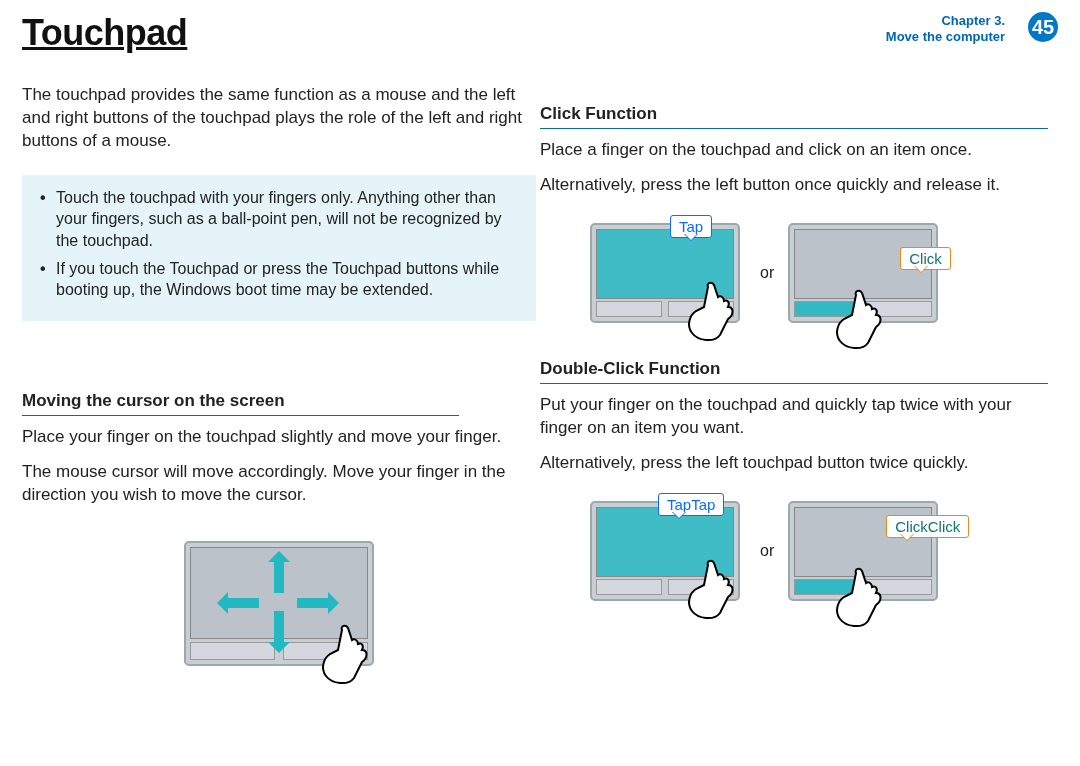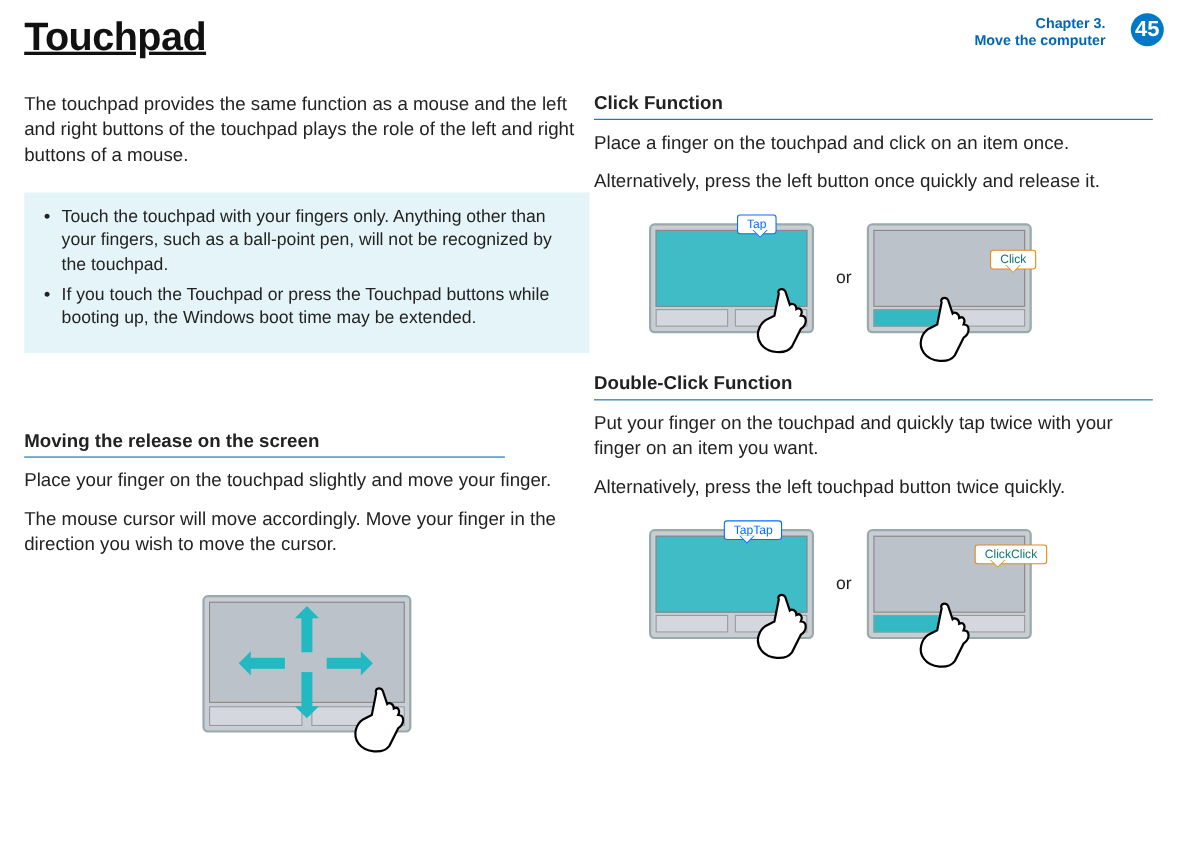--- a/index.html
+++ b/index.html
@@ -49,21 +49,21 @@
   .chapter-text { line-height: 1.2; padding-top: 1px; }
 
   .columns {
     display: flex;
     gap: 0px;
   }
   .col {
     width: 50%;
   }
   .col-left { padding-right: 4px; }
-  .col-right { padding-left: 0px; }
+  .col-right { padding-left: 0px; margin-top: 20px; }
 
   .intro {
     line-height: 1.35;
     margin-bottom: 22px;
   }
 
   .note-box {
     background: #e5f4f8;
     padding: 12px 10px 14px 18px;
     margin-bottom: 70px;
@@ -153,21 +153,21 @@
   .arr-left { height: 10px; width: 32px; top: -5px; left: -52px; }
   .arr-left::after { content:""; position:absolute; top:-6px; left:-10px; border:11px solid transparent; border-right-color:#22b9c3; border-left:none; }
   .arr-right { height: 10px; width: 32px; top: -5px; left: 18px; }
   .arr-right::after { content:""; position:absolute; top:-6px; right:-10px; border:11px solid transparent; border-left-color:#22b9c3; border-right:none; }
 
   .callout {
     position: absolute;
     background: #fff;
     border: 1px solid #0a6cff;
     color: #0a6cff;
-    font-size: 11px;
+    font-size: 15px;
     padding: 2px 8px;
     border-radius: 3px;
     white-space: nowrap;
   }
   .callout::after {
     content: "";
     position: absolute;
     bottom: -9px; left: 14px;
     border: 6px solid transparent;
     border-top-color: #fff;
@@ -213,21 +213,21 @@
   <div class="col col-left">
     <p class="intro">The touchpad provides the same function as a mouse and the left and right buttons of the touchpad plays the role of the left and right buttons of a mouse.</p>
 
     <div class="note-box">
       <ul>
         <li>Touch the touchpad with your ﬁngers only. Anything other than your ﬁngers, such as a ball-point pen, will not be recognized by the touchpad.</li>
         <li>If you touch the Touchpad or press the Touchpad buttons while booting up, the Windows boot time may be extended.</li>
       </ul>
     </div>
 
-    <div class="section-h">Moving the release on the screen</div>
+    <div class="section-h">Moving the cursor on the screen</div>
     <p class="para">Place your ﬁnger on the touchpad slightly and move your ﬁnger.</p>
     <p class="para">The mouse cursor will move accordingly. Move your ﬁnger in the direction you wish to move the cursor.</p>
 
     <div class="fig-left-move">
       <div class="touchpad gray">
         <div class="surface"></div>
         <div class="btnL"></div>
         <div class="btnR"></div>
         <div class="arrows">
           <div class="arrow arr-up"></div>

